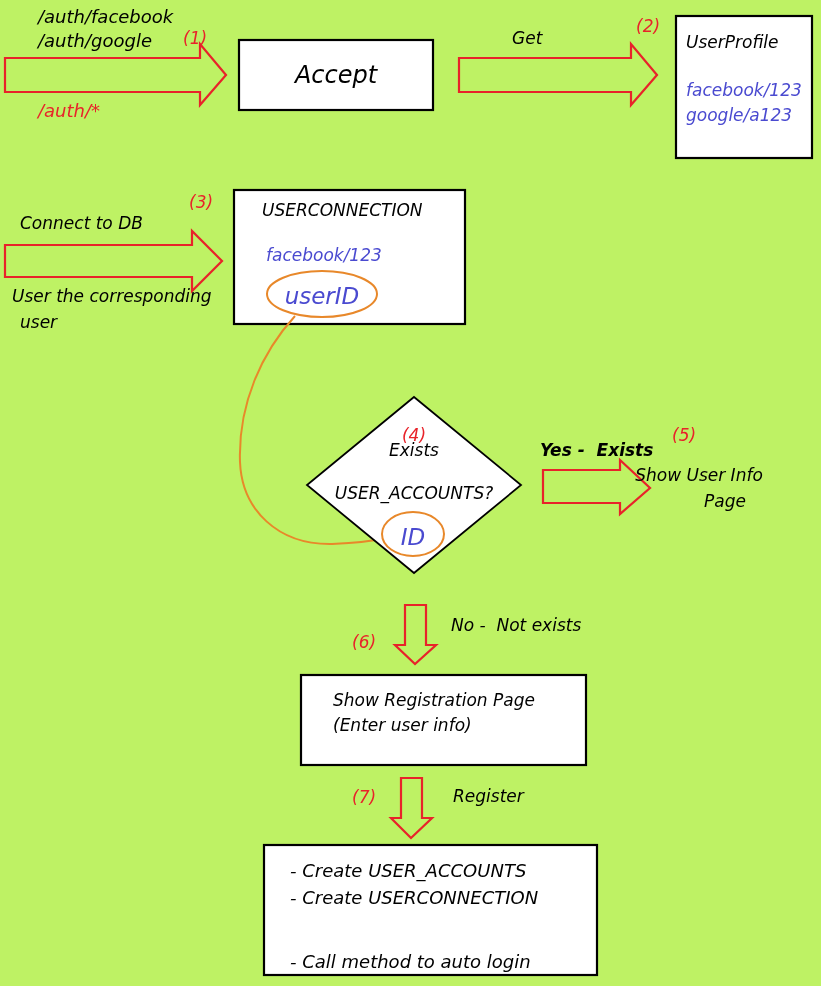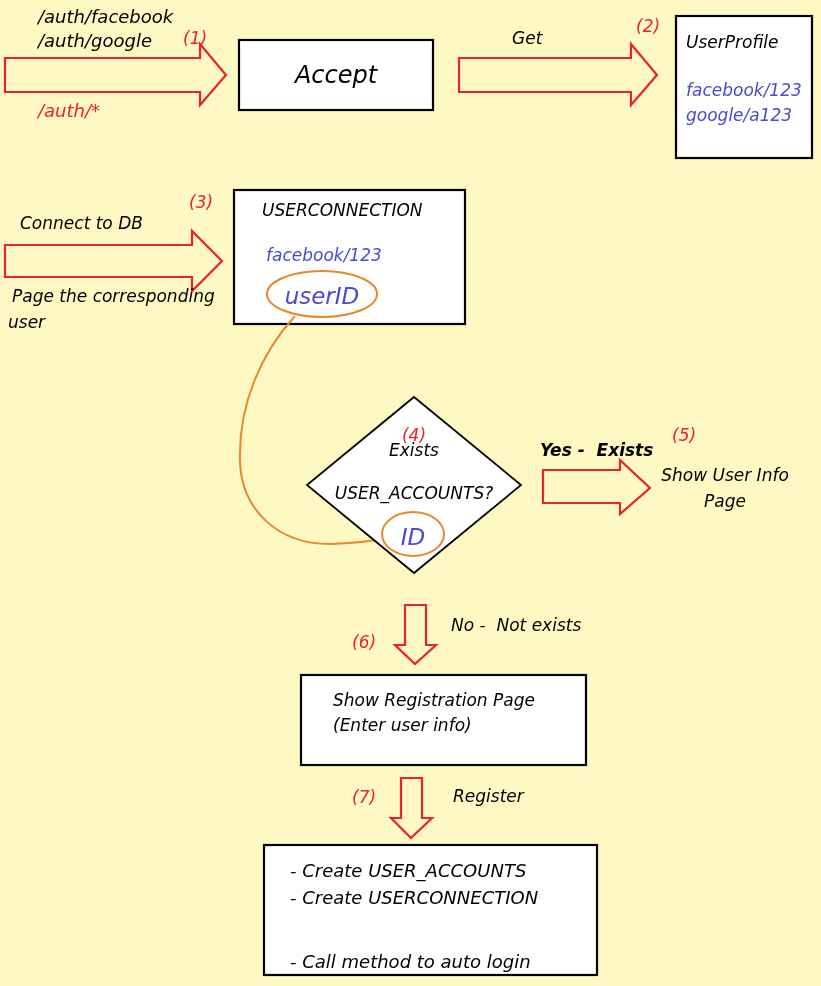--- a/index.html
+++ b/index.html
@@ -4,21 +4,21 @@
 <style>
   html, body {
     margin: 0;
     padding: 0;
     background: #ffffff;
   }
   #canvas {
     position: relative;
     width: 821px;
     height: 986px;
-    background: #fef9c3;
+    background: #bef264;
     overflow: hidden;
     font-family: "DejaVu Sans", sans-serif;
   }
   .svg-layer {
     position: absolute;
     left: 0;
     top: 0;
     width: 821px;
     height: 986px;
   }
@@ -89,40 +89,40 @@
 
   <div class="lbl handwriting black-text f17" style="left:512px; top:28px;">Get</div>
 
   <div class="lbl handwriting red-text f17" style="left:636px; top:16px;">(2)</div>
 
   <div class="lbl handwriting black-text f17" style="left:686px; top:32px;">UserProfile</div>
   <div class="lbl handwriting blue-text f17" style="left:686px; top:80px;">facebook/123</div>
   <div class="lbl handwriting blue-text f17" style="left:686px; top:105px;">google/a123</div>
 
   <div class="lbl handwriting black-text f17" style="left:20px; top:213px;">Connect to DB</div>
-  <div class="lbl handwriting black-text f17" style="left:12px; top:286px;">Page the corresponding</div>
-  <div class="lbl handwriting black-text f17" style="left:8px; top:312px;">user</div>
+  <div class="lbl handwriting black-text f17" style="left:12px; top:286px;">User the corresponding</div>
+  <div class="lbl handwriting black-text f17" style="left:20px; top:312px;">user</div>
 
   <div class="lbl handwriting red-text f17" style="left:189px; top:192px;">(3)</div>
 
   <div class="lbl handwriting black-text f17" style="left:262px; top:200px;">USERCONNECTION</div>
   <div class="lbl handwriting blue-text f17" style="left:266px; top:245px;">facebook/123</div>
   <div class="lbl handwriting blue-text f20 center" style="left:267px; top:282px; width:110px;">userID</div>
 
   <div class="lbl handwriting red-text f17 center" style="left:364px; top:425px; width:100px;">(4)</div>
 
   <div class="lbl handwriting black-text f17 center" style="left:339px; top:440px; width:150px;">Exists</div>
   <div class="lbl handwriting black-text f17 center" style="left:329px; top:483px; width:170px;text-align:center;">USER_ACCOUNTS?</div>
   <div class="lbl handwriting blue-text f20 center" style="left:383px; top:523px; width:60px;">ID</div>
 
   <div class="lbl handwriting black-text f17" style="left:540px; top:440px;font-weight:bold;">Yes -  Exists</div>
 
   <div class="lbl handwriting red-text f17" style="left:672px; top:425px;">(5)</div>
 
-  <div class="lbl handwriting black-text f17 center" style="left:650px; top:465px; width:150px;">Show User Info</div>
+  <div class="lbl handwriting black-text f17 center" style="left:624px; top:465px; width:150px;">Show User Info</div>
   <div class="lbl handwriting black-text f17 center" style="left:650px; top:491px; width:150px;">Page</div>
 
   <div class="lbl handwriting red-text f17" style="left:352px; top:632px;">(6)</div>
 
   <div class="lbl handwriting black-text f17" style="left:451px; top:615px;">No -  Not exists</div>
 
   <div class="lbl handwriting black-text f17" style="left:333px; top:690px;">Show Registration Page</div>
   <div class="lbl handwriting black-text f17" style="left:333px; top:715px;">(Enter user info)</div>
 
   <div class="lbl handwriting red-text f17" style="left:352px; top:787px;">(7)</div>

